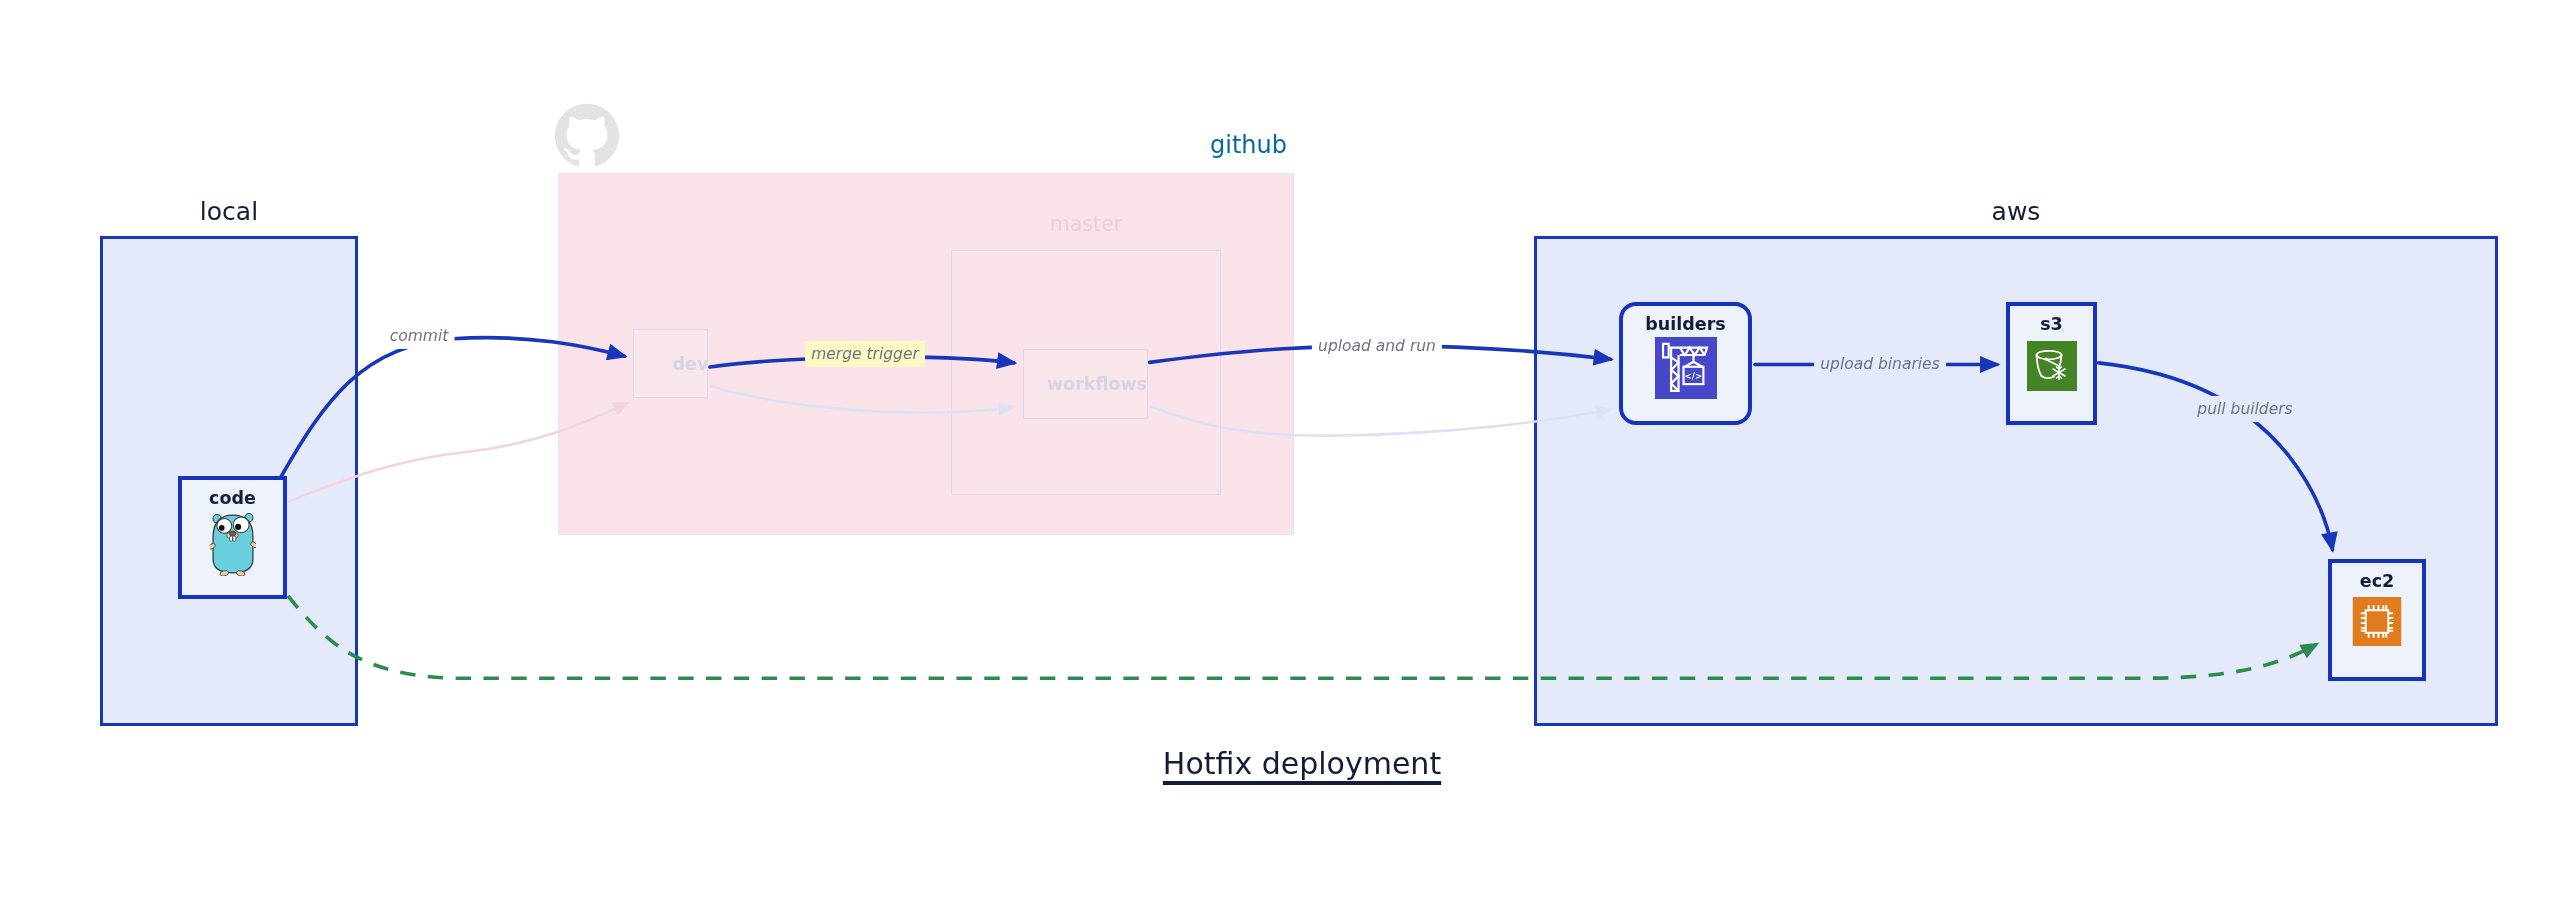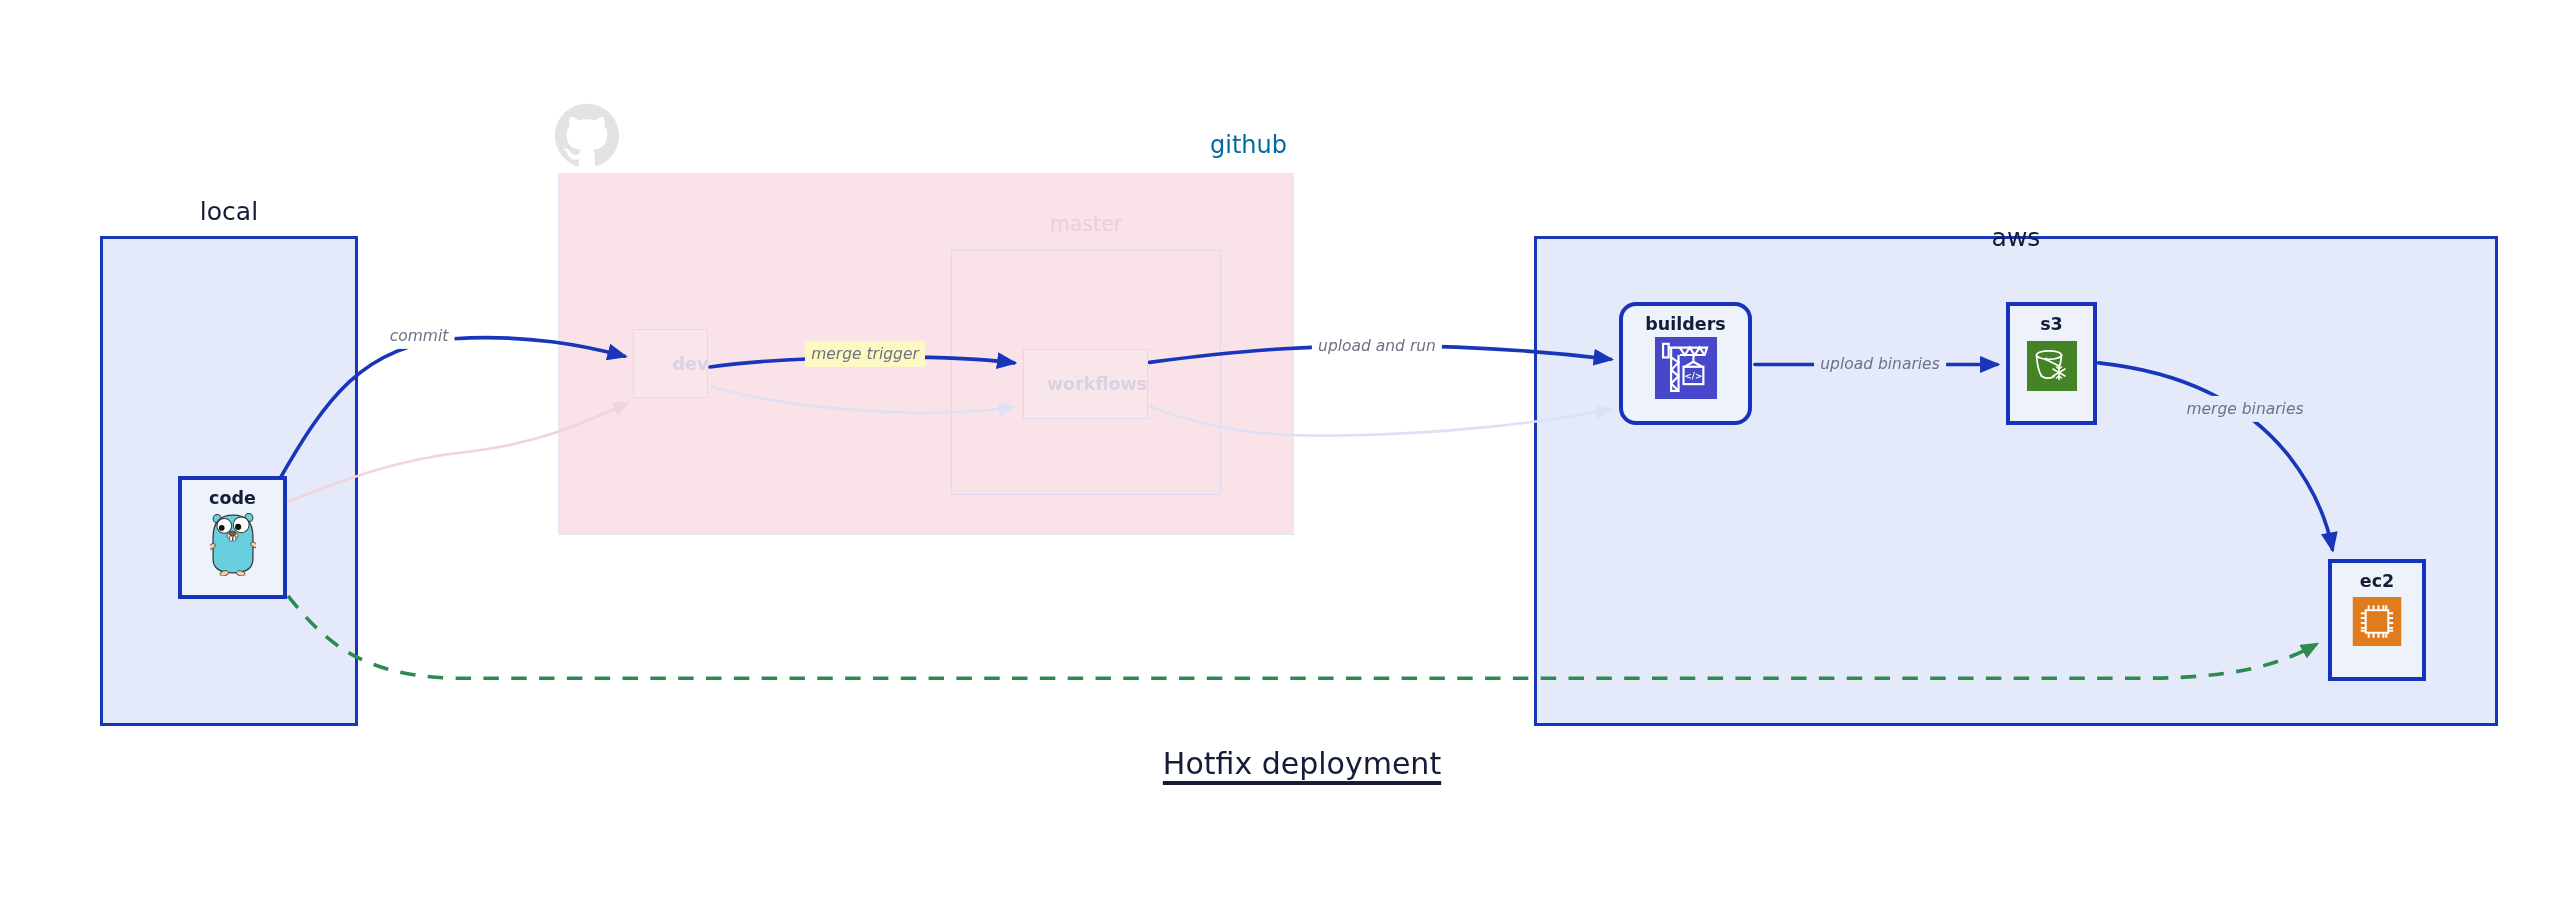--- a/index.html
+++ b/index.html
@@ -53,21 +53,21 @@
       0-1.31.465-2.38 1.235-3.22-.135-.303-.54-1.523.105-3.176 0 0 1.005-.322 3.3 1.23.96-.267 1.98-.399 3-.405
       1.02.006 2.04.138 3 .405 2.28-1.552 3.285-1.23 3.285-1.23.645 1.653.24 2.873.12 3.176.765.84 1.23 1.91 1.23 3.22
       0 4.61-2.805 5.625-5.475 5.92.42.36.81 1.096.81 2.22 0 1.606-.015 2.896-.015 3.286 0 .315.21.69.825.57
       C20.565 22.092 24 17.592 24 12.297c0-6.627-5.373-12-12-12"></path>
   </svg>
 
   <div class="group faded" style="left:951px;top:250px;width:270px;height:245px;"></div>
   <div class="group-label fadedpink" style="left:951px;top:213px;width:270px;">master</div>
 
   <div class="group blue" style="left:1534px;top:236px;width:964px;height:490px;"></div>
-  <div class="group-label" style="left:1534px;top:198px;width:964px;margin-top:26px;">aws</div>
+  <div class="group-label" style="left:1534px;top:198px;width:964px;">aws</div>
 
   <svg class="edges" width="2604" height="902" viewBox="0 0 5054 1750">
     <defs>
       <marker id="mBlue" viewBox="0 0 12 10" refX="10" refY="5" markerWidth="40" markerHeight="33" orient="auto" markerUnits="userSpaceOnUse">
           <path d="M0 0 L12 5 L0 10 z" fill="#1836b9"></path>
         </marker>
       <marker id="mPink" viewBox="0 0 12 10" refX="10" refY="5" markerWidth="34" markerHeight="28" orient="auto" markerUnits="userSpaceOnUse">
           <path d="M0 0 L12 5 L0 10 z" fill="#f3d3dd"></path>
         </marker>
       <marker id="mLav" viewBox="0 0 12 10" refX="10" refY="5" markerWidth="34" markerHeight="28" orient="auto" markerUnits="userSpaceOnUse">
@@ -172,20 +172,20 @@
         <path d="M26 33 H17 M26 43 H17 M26 53 H17 M26 63 H17 M26 69 H17"></path>
         <path d="M74 33 H83 M74 43 H83 M74 53 H83 M74 63 H83 M74 69 H83"></path>
       </g>
     </svg>
   </div>
 
   <div class="edge-label bg-white" style="left:419px;top:336px;">commit</div>
   <div class="edge-label bg-pink" style="left:865px;top:354px;">merge trigger</div>
   <div class="edge-label bg-white" style="left:1377px;top:346px;">upload and run</div>
   <div class="edge-label bg-lav" style="left:1880px;top:364px;">upload binaries</div>
-  <div class="edge-label bg-lav" style="left:2245px;top:409px;">merge binaries</div>
+  <div class="edge-label bg-lav" style="left:2245px;top:409px;">pull builders</div>
 
   <div class="diagram-title">
     <span>Hotfix deployment</span>
   </div>
 
 </div>
 
 
 </body></html>

